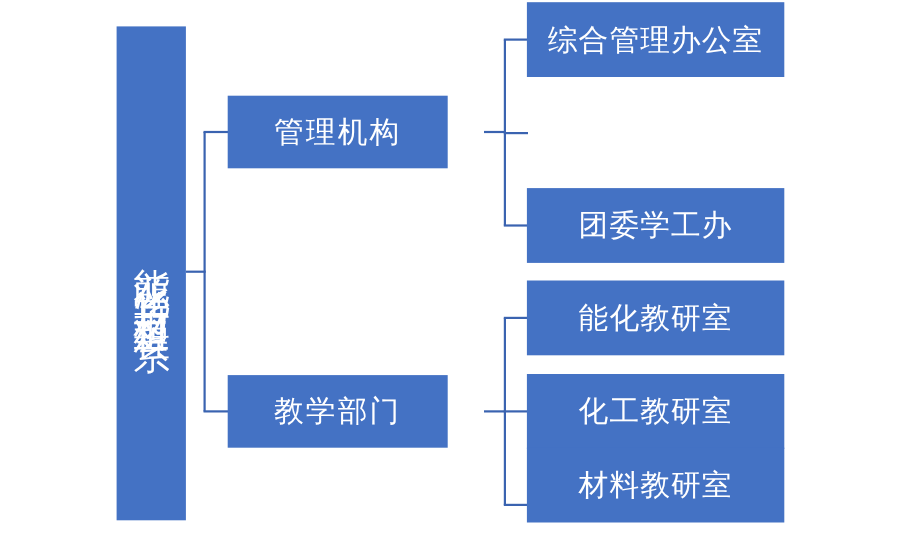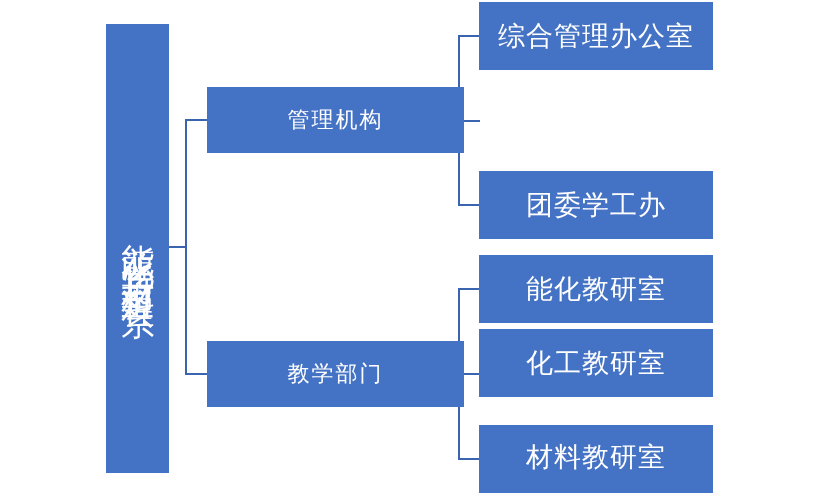--- a/index.html
+++ b/index.html
@@ -38,42 +38,42 @@
     font-size: 33px;
     writing-mode: vertical-rl;
     text-orientation: upright;
     letter-spacing: 7px;
     padding-top: 6px;
   }
 
   
   .node-l2 {
     left: 207px;
-    width: 257px;
+    width: 200px;
     height: 66px;
-    font-size: 22px;
+    font-size: 27px;
     letter-spacing: 2px;
   }
   .l2-a { top: 87px; }
   .l2-b { top: 341px; }
 
   
   .node-l3 {
     left: 479px;
     width: 234px;
     height: 68px;
     font-size: 27px;
     letter-spacing: 1px;
   }
   .l3-0 { top: 2px; }
   .l3-1 { top: 87px; }
   .l3-2 { top: 171px; }
   .l3-3 { top: 255px; }
-  .l3-4 { top: 329px; }
-  .l3-5 { top: 425px; font-family: Liberation Mono, monospace; }
+  .l3-4 { top: 340px; }
+  .l3-5 { top: 407px; }
 
   
   .conn {
     position: absolute;
     background: #3A63B0;
   }
   .h { height: 2px; }
   .v { width: 2px; }
 
   

